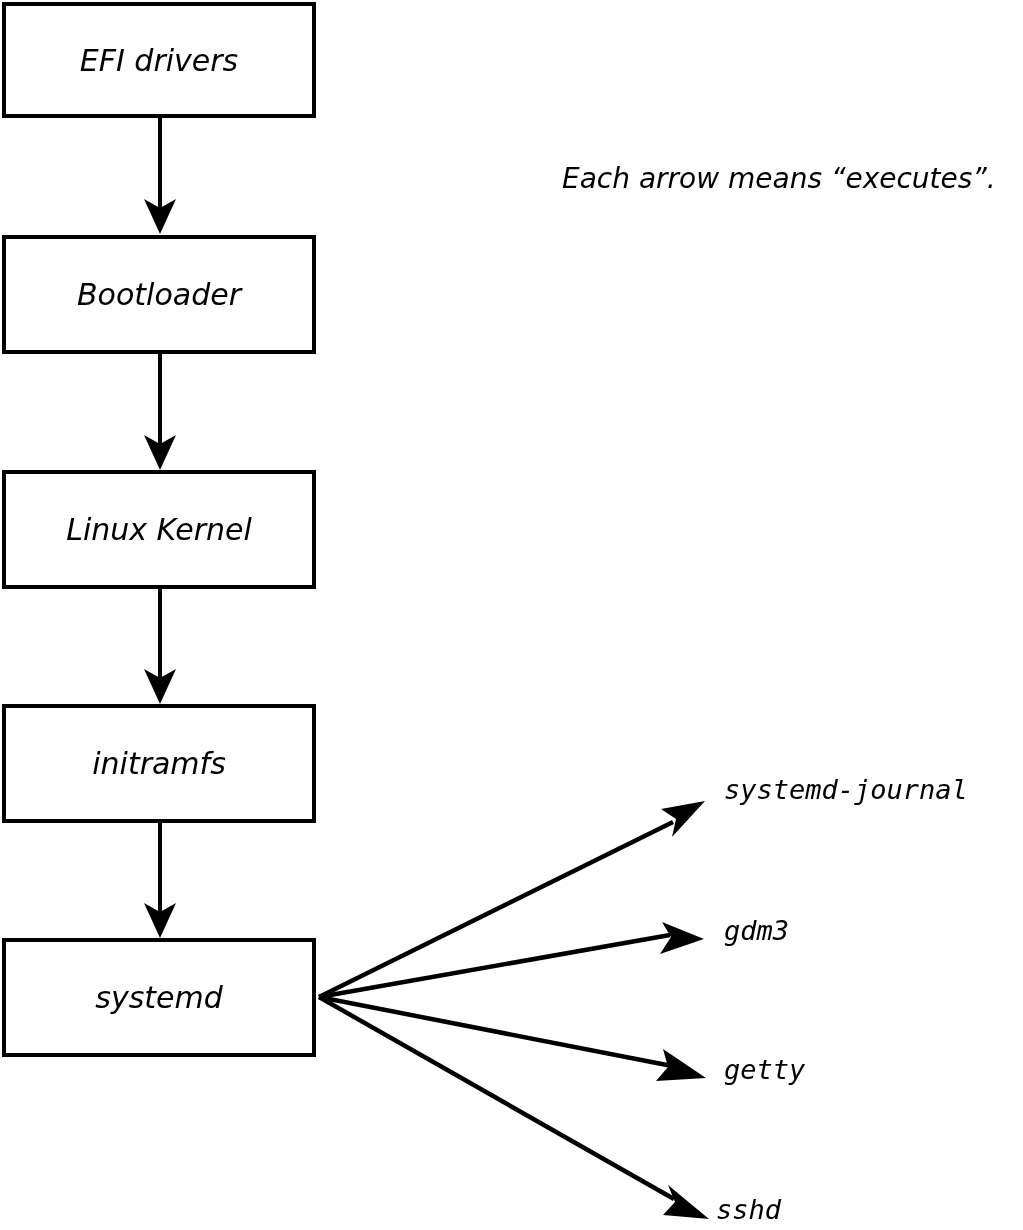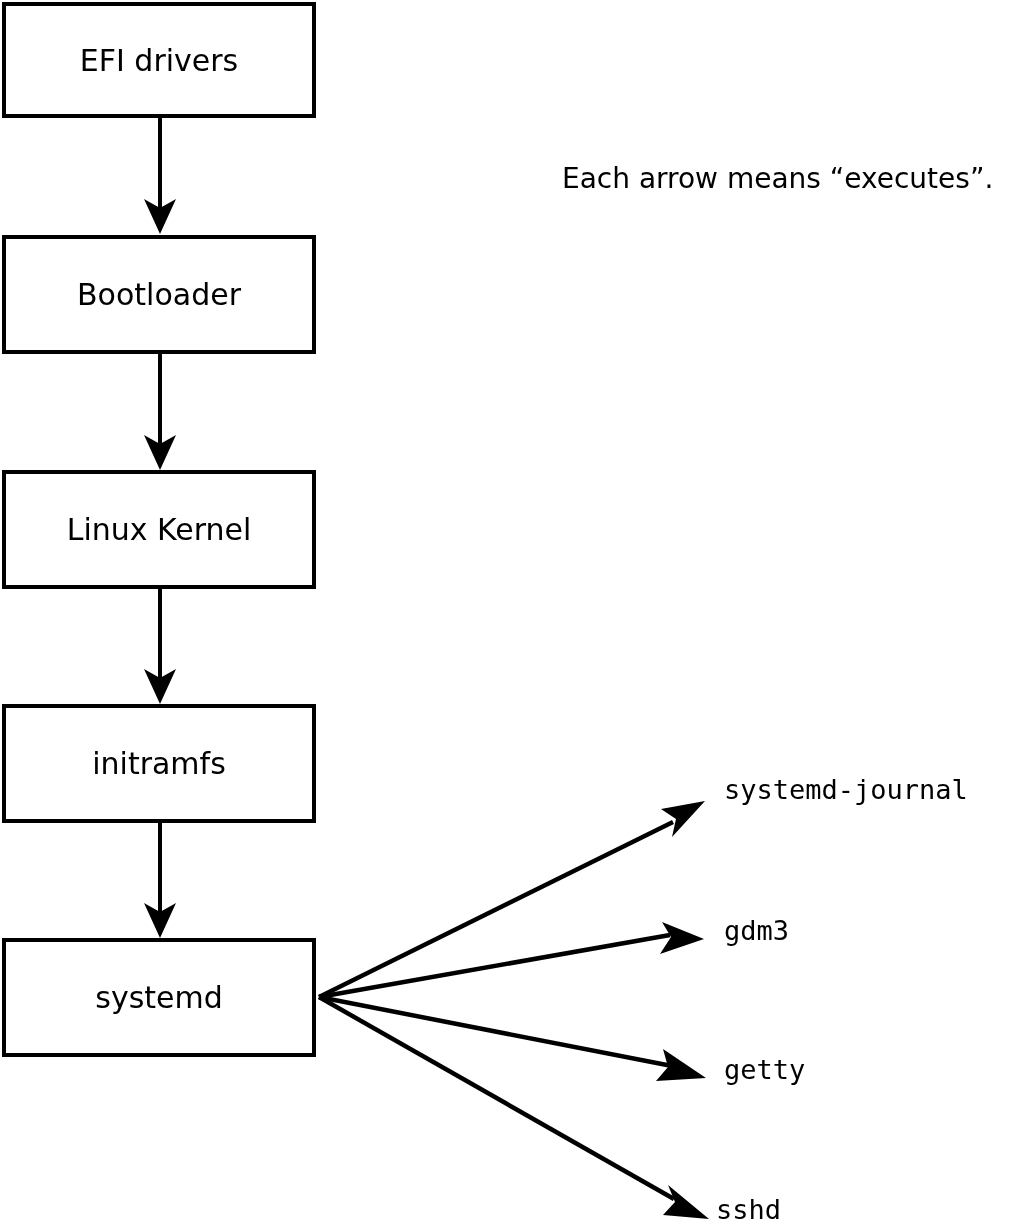--- a/index.html
+++ b/index.html
@@ -11,20 +11,21 @@
   body {
     font-family: "DejaVu Sans", sans-serif;
     color: #000000;
   }
   #canvas {
     position: relative;
     width: 1023px;
     height: 1230px;
     overflow: hidden;
     background: #ffffff;
+    font-style: italic;
   }
   #diagram-svg {
     position: absolute;
     left: 0;
     top: 0;
     width: 1023px;
     height: 1230px;
     display: block;
   }
   .box-rect {

